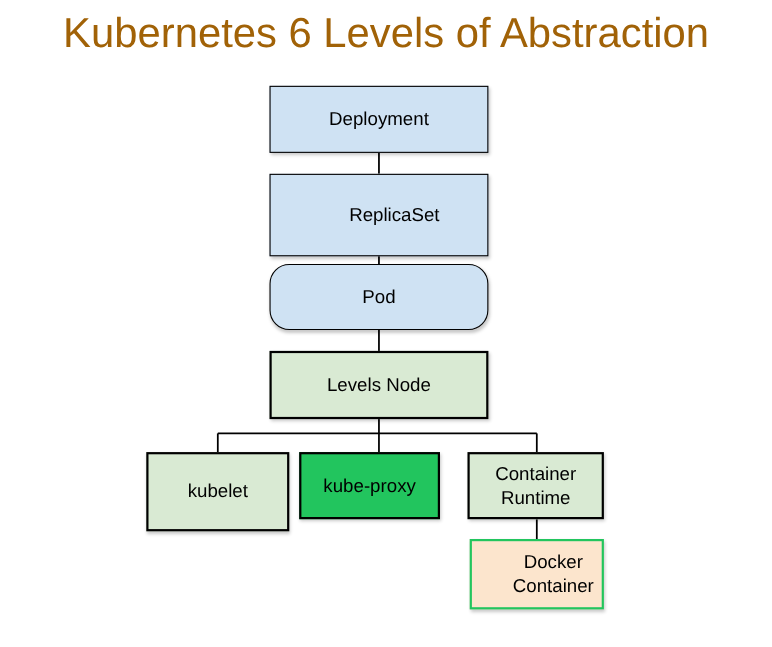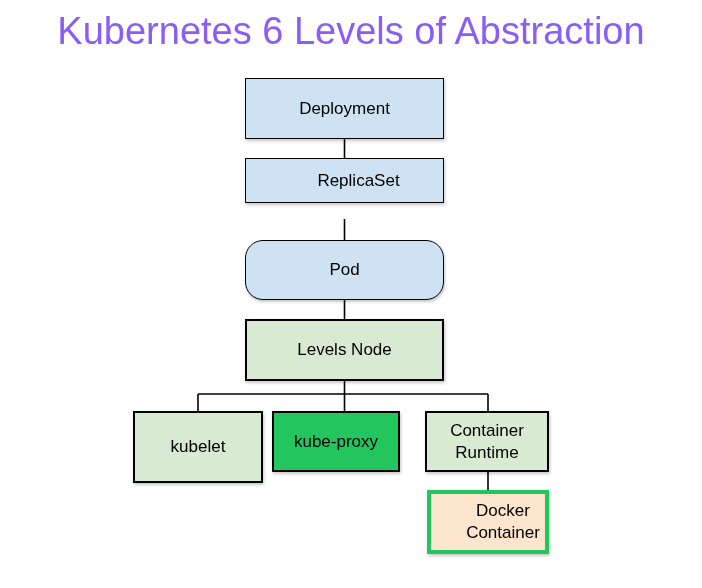--- a/index.html
+++ b/index.html
@@ -42,46 +42,46 @@
     justify-content: center;
     text-align: center;
     font-size: 17px;
     line-height: 22px;
     color: #000;
     white-space: pre-line;
     box-shadow: 1px 2px 3px rgba(0,0,0,0.22);
   }
   .node.blue   { border: 1.5px solid #000; }
   .node.green  { border: 2px solid #000; }
-  .node.orange { border: 4px solid #22c55e; padding-left: 30px; }
+  .node.orange { border: 2px solid #22c55e; padding-left: 30px; }
 </style>
 </head>
 <body>
 
 <div class="canvas">
 
-  <h1 class="diagram-title" style="color: #8b5cf6;">Kubernetes 6 Levels of Abstraction</h1>
+  <h1 class="diagram-title" style="color: #a16207;">Kubernetes 6 Levels of Abstraction</h1>
 
   <svg class="connectors" viewBox="0 0 702 588" style="stroke: rgb(0, 0, 0);">
     <line x1="344.5" y1="139" x2="344.5" y2="158"></line>
     <line x1="344.5" y1="219" x2="344.5" y2="240"></line>
     <line x1="344.5" y1="300" x2="344.5" y2="319"></line>
     <line x1="344.5" y1="381" x2="344.5" y2="394"></line>
     <line x1="198" y1="394" x2="488" y2="394"></line>
     <line x1="198" y1="394" x2="198" y2="411"></line>
     <line x1="344.5" y1="394" x2="344.5" y2="411"></line>
     <line x1="488" y1="394" x2="488" y2="411"></line>
     <line x1="488" y1="472" x2="488" y2="490"></line>
   </svg>
 
   <div class="node blue" style="left: 245px; top: 78px; width: 199px; height: 61px; background-color: rgb(207, 226, 243);">
     <span>Deployment</span>
   </div>
 
-  <div class="node blue" style="left: 245px; top: 158px; width: 199px; height: 45px; background-color: rgb(207, 226, 243); padding-left: 28px;">
+  <div class="node blue" style="left: 245px; top: 158px; width: 199px; height: 75px; background-color: rgb(207, 226, 243); padding-left: 28px;">
     <span>ReplicaSet</span>
   </div>
 
   <div class="node blue" style="left: 245px; top: 240px; width: 199px; height: 60px; background-color: rgb(207, 226, 243); border-radius: 18px;">
     <span>Pod</span>
   </div>
 
   <div class="node green" style="left: 245px; top: 319px; width: 199px; height: 62px; background-color: rgb(217, 234, 211);">
     <span>Levels Node</span>
   </div>

